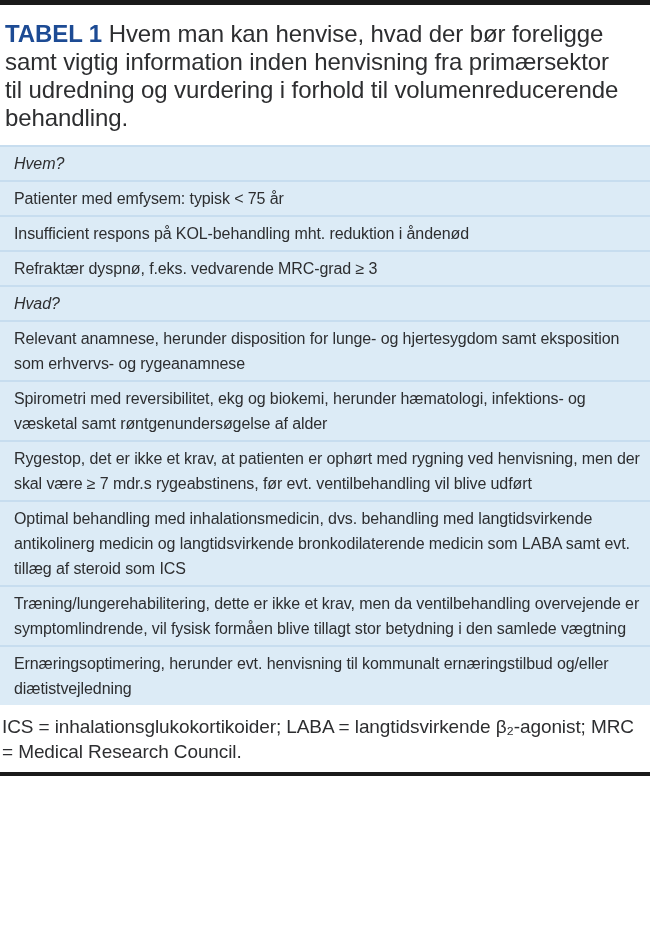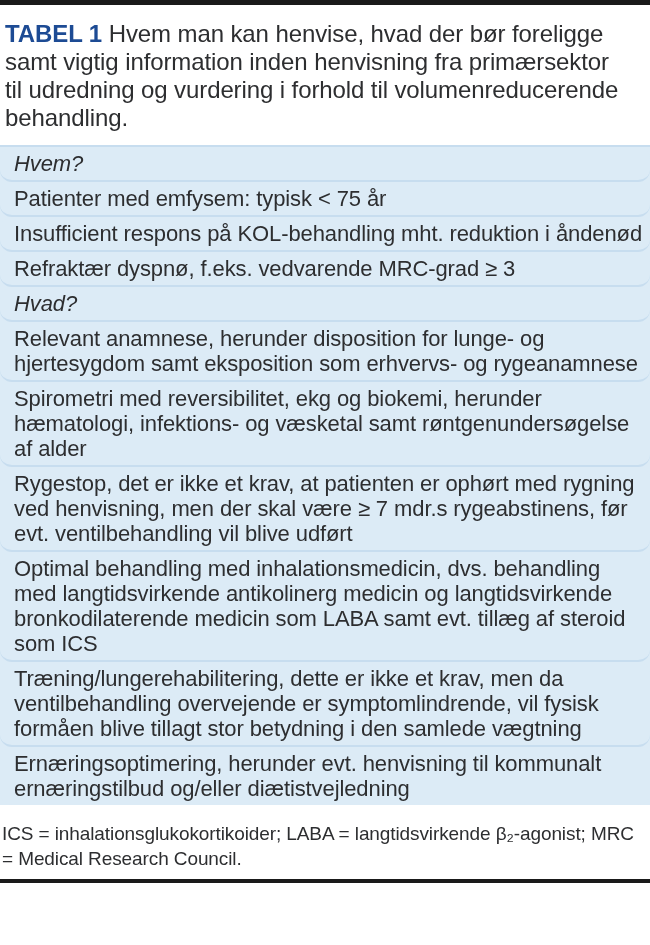--- a/index.html
+++ b/index.html
@@ -35,30 +35,29 @@
   }
   .ref-table{
     margin-top:13px;
     width:650px;
     background:var(--row-bg);
     border-top:2px solid var(--row-sep);
   }
   .row{
     padding:4px 4px 4px 14px;
     border-bottom:2px solid var(--row-sep);
-    font-size:22px;
+    font-size:16px;
     line-height:25px;
     letter-spacing:-0.1px;
     background:var(--row-bg);
-    border-radius:12px;
   }
   .row:last-child{border-bottom:none;}
   .row.header{font-style:italic;}
   .footnote{
-    margin:16px 4px 0 2px;
+    margin:9px 4px 0 2px;
     font-size:19px;
     line-height:25px;
     letter-spacing:-0.1px;
     color:var(--text);
   }
 </style>
 </head>
 <body>
 
 <div class="page">

